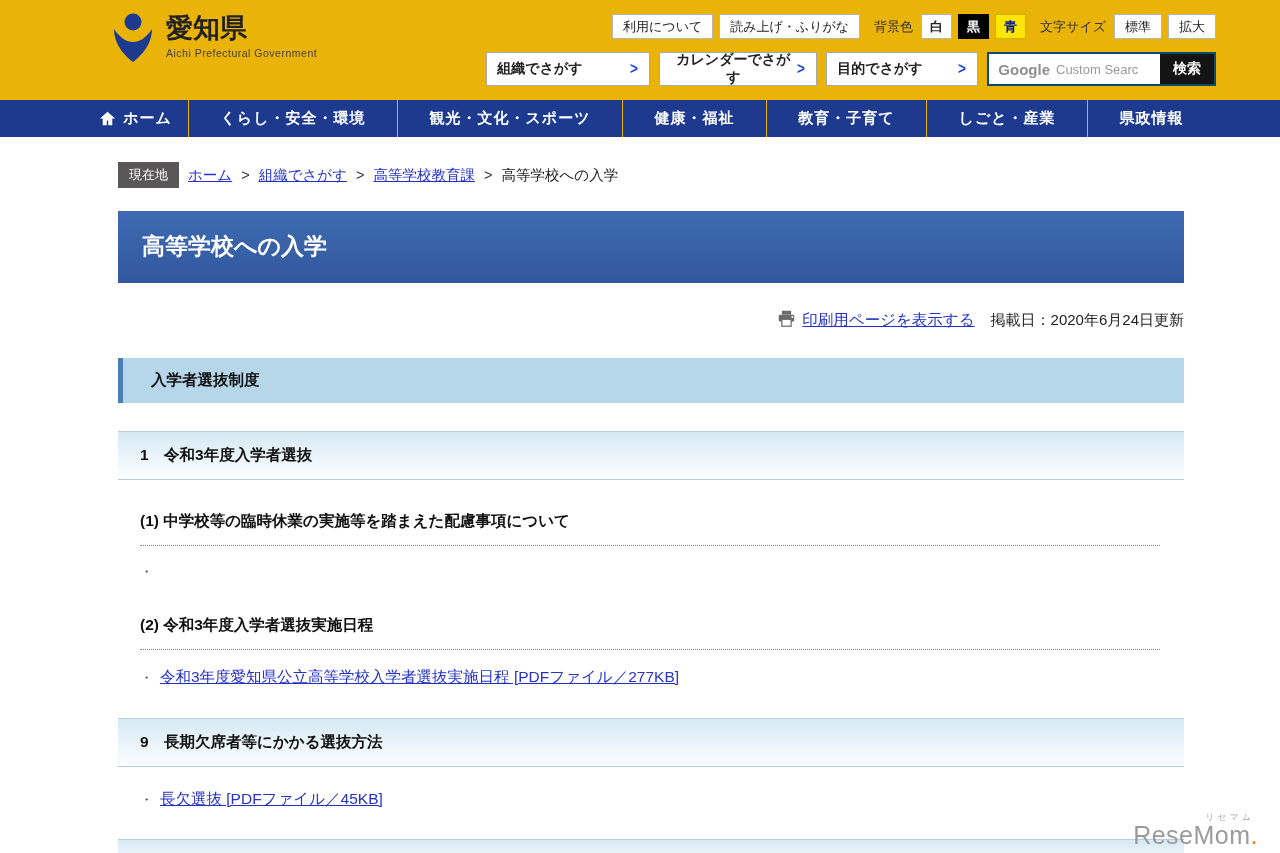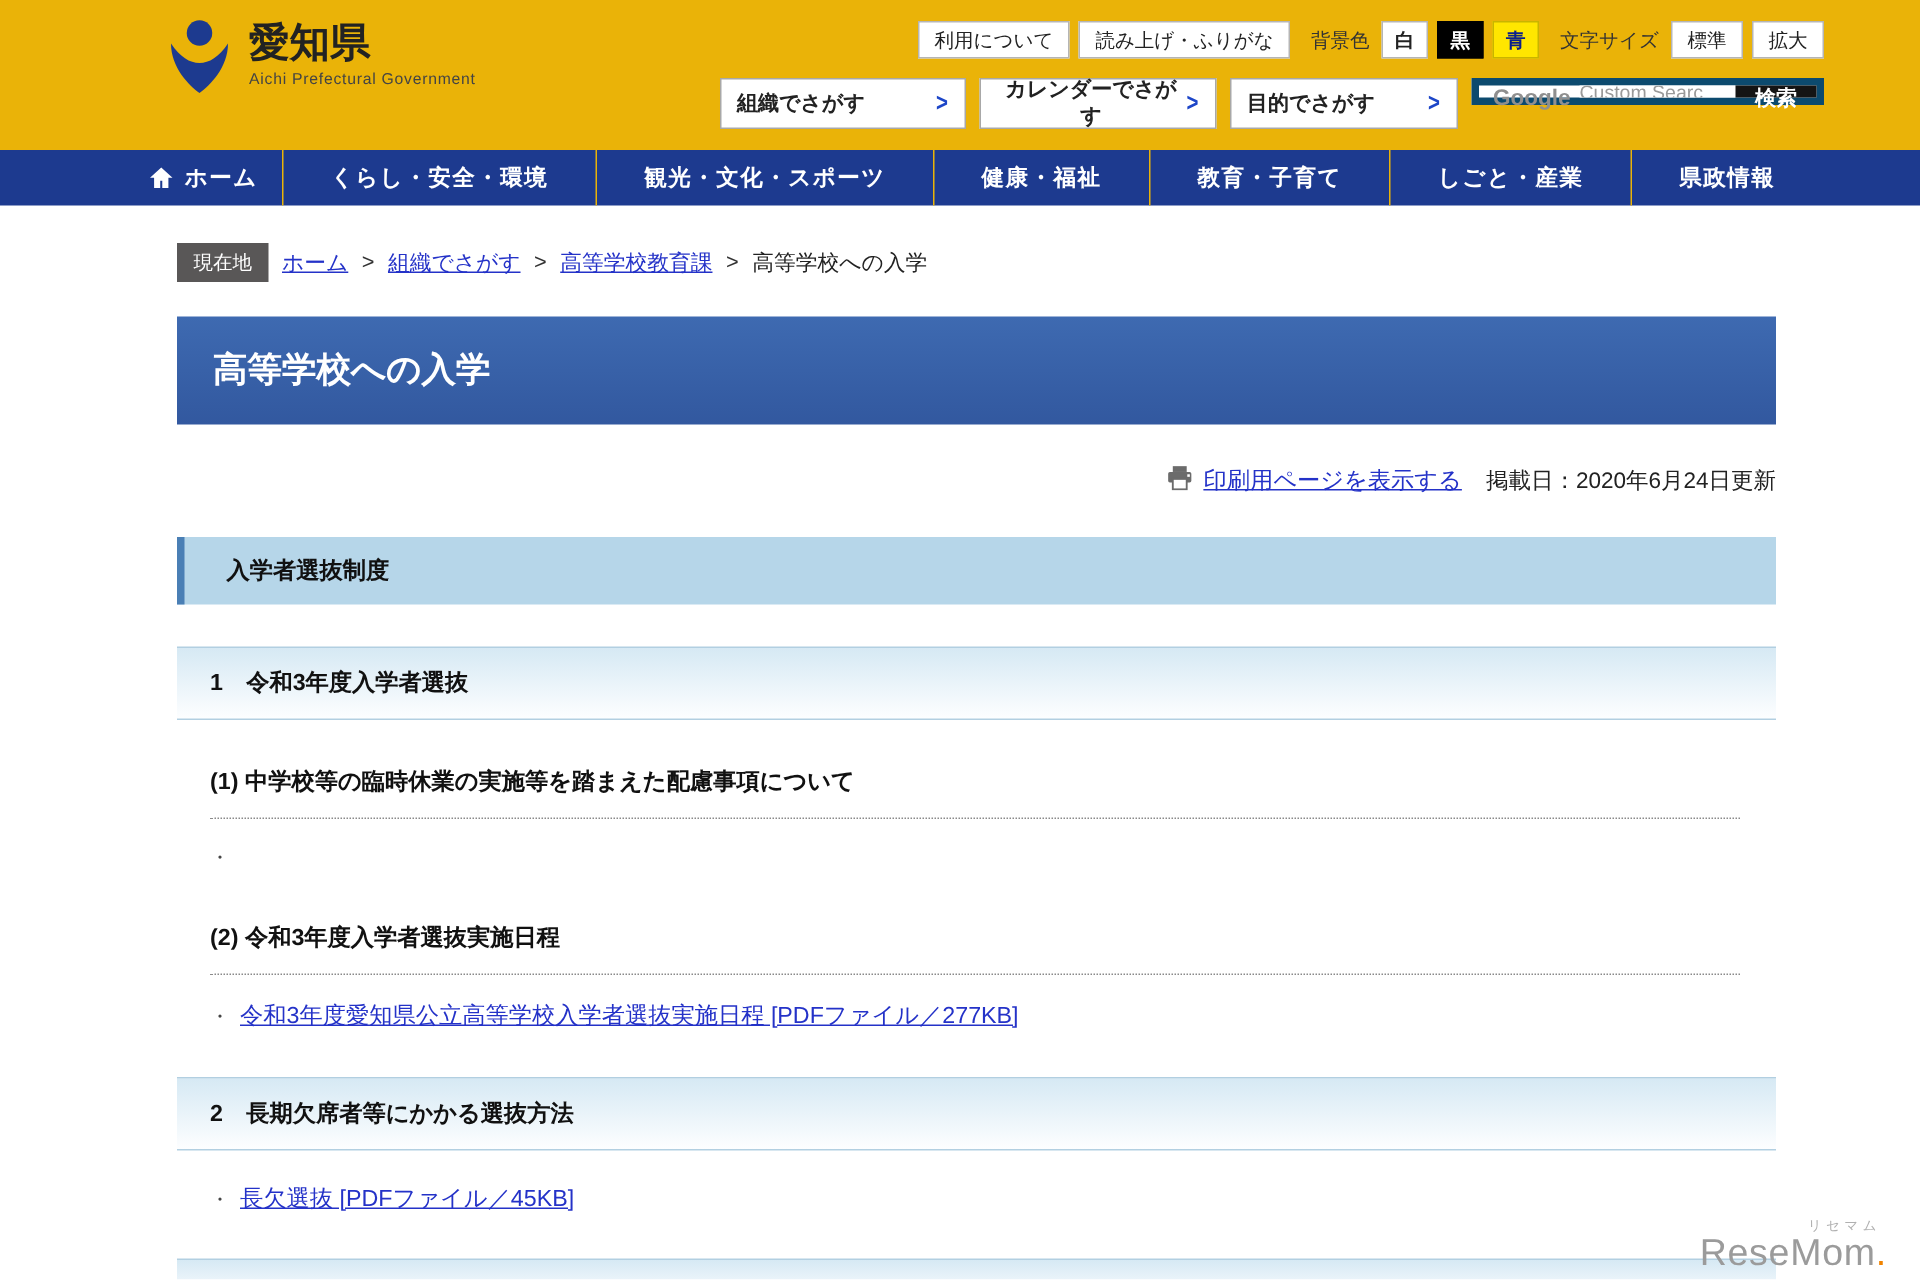--- a/index.html
+++ b/index.html
@@ -46,21 +46,21 @@
     background: #fff; border: 1px solid #a8a8a8; font-family: inherit;
     display: inline-flex; align-items: center; justify-content: space-between;
     font-size: 14px; font-weight: bold; color: #222; padding: 0 10px;
     height: 34px; cursor: pointer;
   }
   .search-nav-btn.w1 { width: 164px; }
   .search-nav-btn.w2 { width: 158px; }
   .search-nav-btn.w3 { width: 152px; }
   .search-nav-btn .arrow { color: #1d46c8; font-weight: bold; font-size: 17px; transform: scaleX(0.8); }
   .google-box {
-    display: flex; border: 5px solid #0c4a6e; background: #fff; height: 18px;
+    display: flex; align-items: center; border: 2px solid #0c4a6e; background: #fff; height: 34px;
   }
   .google-logo { color: #8f8f8f; font-weight: bold; font-size: 15px; padding: 0 6px 0 9px; }
   .google-input {
     border: none; outline: none; width: 104px; font-size: 13px; color: #555;
     font-family: inherit; height: 100%;
   }
   .google-input::placeholder { color: #9a9a9a; }
   .google-submit {
     background: #141414; color: #fff; border: none; font-family: inherit;
     font-size: 14px; font-weight: bold; padding: 0 13px; height: 100%; cursor: pointer;
@@ -268,21 +268,21 @@
       <span class="bullet">・</span>
     </div>
 
     <h3 class="sub-title" style="margin-top:34px;">(2) 令和3年度入学者選抜実施日程</h3>
     <div class="link-row">
       <span class="bullet">・</span>
       <a class="pdf-link">令和3年度愛知県公立高等学校入学者選抜実施日程 [PDFファイル／277KB]</a>
     </div>
 
     <div class="num-heading" style="margin-top:30px;">
-      <span>2　長期欠席者等にかかる選抜方法</span>
+      <span>9　長期欠席者等にかかる選抜方法</span>
     </div>
     <div class="link-row" style="margin-top:22px;">
       <span class="bullet">・</span>
       <a class="pdf-link">長欠選抜 [PDFファイル／45KB]</a>
     </div>
 
     <div class="num-heading" style="margin-top:29px;">
       
     </div>
 

